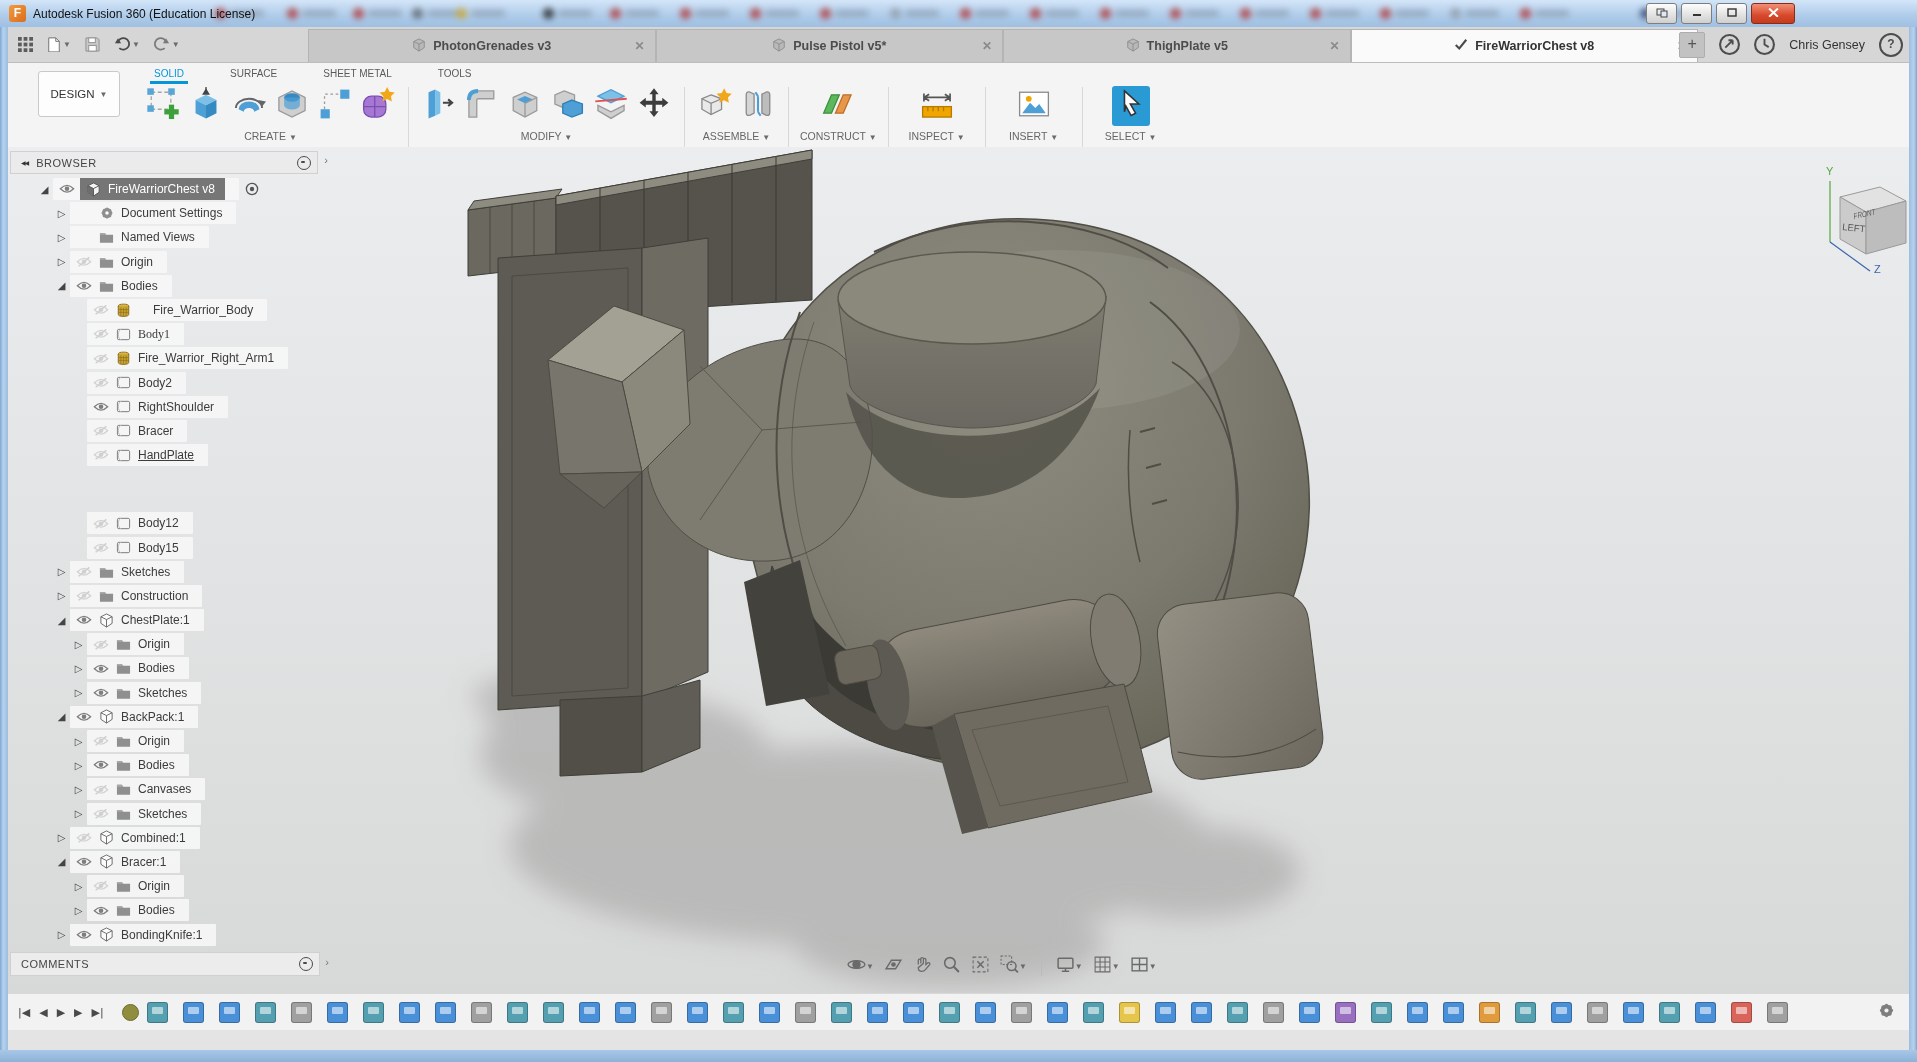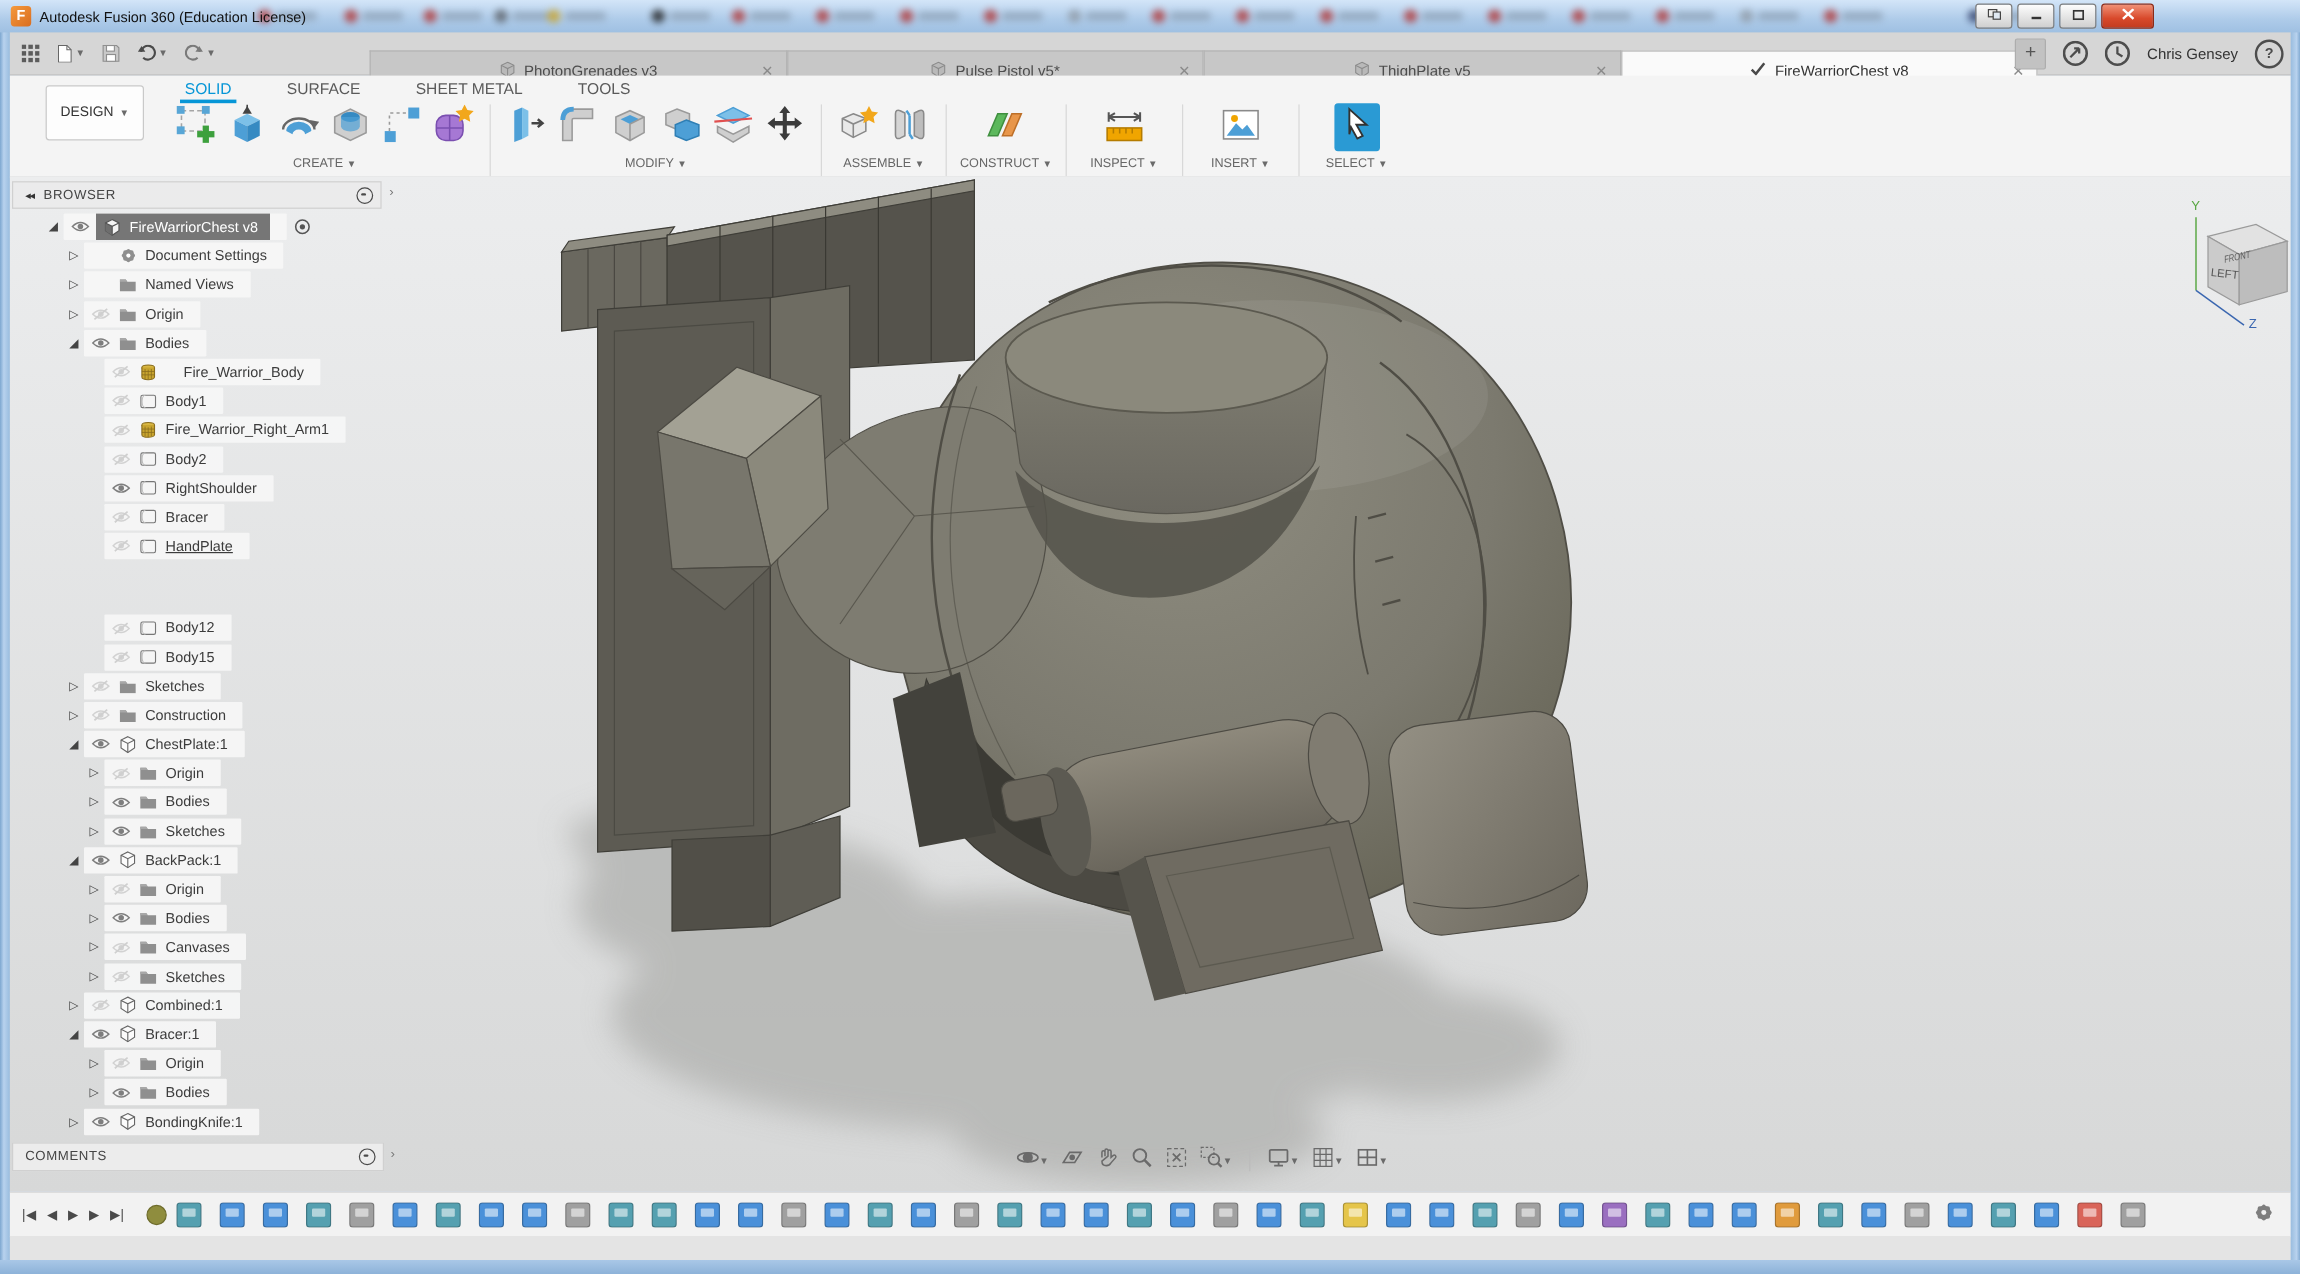--- a/index.html
+++ b/index.html
@@ -22,40 +22,40 @@
     font-size:10px;color:#333;}
   .wbtn.close{width:42px;background:linear-gradient(#f09076,#d8492b 60%,#c33c20);color:#fff;font-weight:bold;border-color:#8c2a16;}
   .wbtn .glyph{font-family:"DejaVu Sans",sans-serif;line-height:10px;}
   
   .appbar{position:absolute;left:8px;top:27px;width:1901px;height:35px;background:#d6d6d6;
     border-bottom:1px solid #bdbdbd;}
   .quick{position:absolute;left:6px;top:0;height:35px;display:flex;align-items:center;gap:14px;padding-left:4px;}
   .qbtn{display:flex;align-items:center;gap:2px;color:#4e4e4e;}
   .qbtn svg{display:block;}
   .caret{font-size:8px;color:#6a6a6a;}
-  .doctabs{position:absolute;left:300px;top:13px;width:1390px;height:35px;display:flex;}
+  .doctabs{position:absolute;left:300px;top:0;width:1390px;height:35px;display:flex;font-weight:bold;}
   .dtab{flex:1;margin-top:2px;background:#c7c7c7;border:1px solid #b4b4b4;border-bottom:none;
     display:flex;align-items:center;justify-content:center;position:relative;font-size:12.5px;color:#4c4c4c;}
   .dtab.active{background:#fafafa;color:#333;}
   .dtab .closex{position:absolute;right:10px;font-size:12px;color:#8a8a8a;}
   .dtab .cubeicon,.dtab .checkicon{margin-right:7px;}
   .appbar-right{position:absolute;right:6px;top:0;height:35px;display:flex;align-items:center;gap:14px;}
   .plusbtn{width:24px;height:24px;background:#c2c2c2;border:1px solid #adadad;border-radius:2px;
     font-size:16px;color:#555;text-align:center;line-height:22px;}
   .roundicon{width:20px;height:20px;border-radius:50%;border:2px solid #4d4d4d;color:#4d4d4d;
     font-size:12px;font-weight:bold;text-align:center;line-height:19px;}
   .username{font-size:12.5px;color:#333;}
   
   .ribbon{position:absolute;left:8px;top:63px;width:1901px;height:84px;background:#f4f4f4;
     border-bottom:1px solid #d2d2d2;}
   .ws-switch{position:absolute;left:30px;top:8px;width:80px;height:44px;background:#fdfdfd;
     border:1px solid #c9c9c9;border-radius:3px;display:flex;align-items:center;justify-content:center;
     font-size:11.5px;color:#333;gap:5px;}
   .rtabs{position:absolute;left:142px;top:0;display:flex;gap:38px;height:21px;align-items:center;}
-  .rtab{font-size:13px;color:#5a5a5a;padding:2px 4px;position:relative;}
+  .rtab{font-size:10px;color:#5a5a5a;padding:2px 4px;position:relative;}
   .rtab.active{color:#0696d7;}
   .rtab.active::after{content:"";position:absolute;left:0;right:0;bottom:-3px;height:3px;background:#0696d7;}
   .rgroups{position:absolute;left:136px;top:22px;display:flex;align-items:flex-start;}
   .rgroup{display:flex;flex-direction:column;align-items:center;}
   .rg-icons{display:flex;gap:5px;height:42px;align-items:center;}
   .ricon{width:38px;height:40px;display:flex;align-items:center;justify-content:center;border-radius:3px;}
   .ricon.active-tool{background:#2a9ad4;}
   .rg-label{font-size:10.5px;color:#666;margin-top:3px;white-space:nowrap;}
   .rsep{width:1px;height:60px;background:#d8d8d8;margin:2px 11px 0 11px;}
   
@@ -709,21 +709,21 @@
         <div class="trow" style="padding-left: 60px;">
           <span class="t-exp"></span>
           <span class="t-strip">
             <span class="t-eye">
               <svg viewBox="0 0 18 13" width="16" xmlns="http://www.w3.org/2000/svg">
                 <path d="M1.5,6.5 Q9,-1 16.5,6.5 Q9,14 1.5,6.5Z" fill="none" stroke="#d2d2d2" stroke-width="1.4"></path>
                 <circle cx="9" cy="6.5" r="2.6" fill="#d2d2d2"></circle>
                 <path d="M3,11.5 L15,1.5" stroke="#cfcfcf" stroke-width="1.6"></path>
               </svg>
             </span>
-            <span class="" style="display: flex; align-items: center;">
+            <span class="" style="display: flex; align-items: flex-end; font-family: Liberation Serif, serif;">
               <span class="t-ico">
                 <svg viewBox="0 0 16 16" width="15" xmlns="http://www.w3.org/2000/svg">
                   <path d="M3,2.5 h10 q1.5,0 1.5,1.5 v8 q0,1.5 -1.5,1.5 h-10 q-1.5,0 -1.5,-1.5 v-8 q0,-1.5 1.5,-1.5Z" fill="#f5f5f5" stroke="#777"></path>
                   <path d="M5.5,2.5 a3,5.5 0 0 0 0,11" fill="none" stroke="#bbb"></path>
                 </svg>
               </span>
               <span class="t-label">Body1</span>
             </span>
           </span>
         </div>

